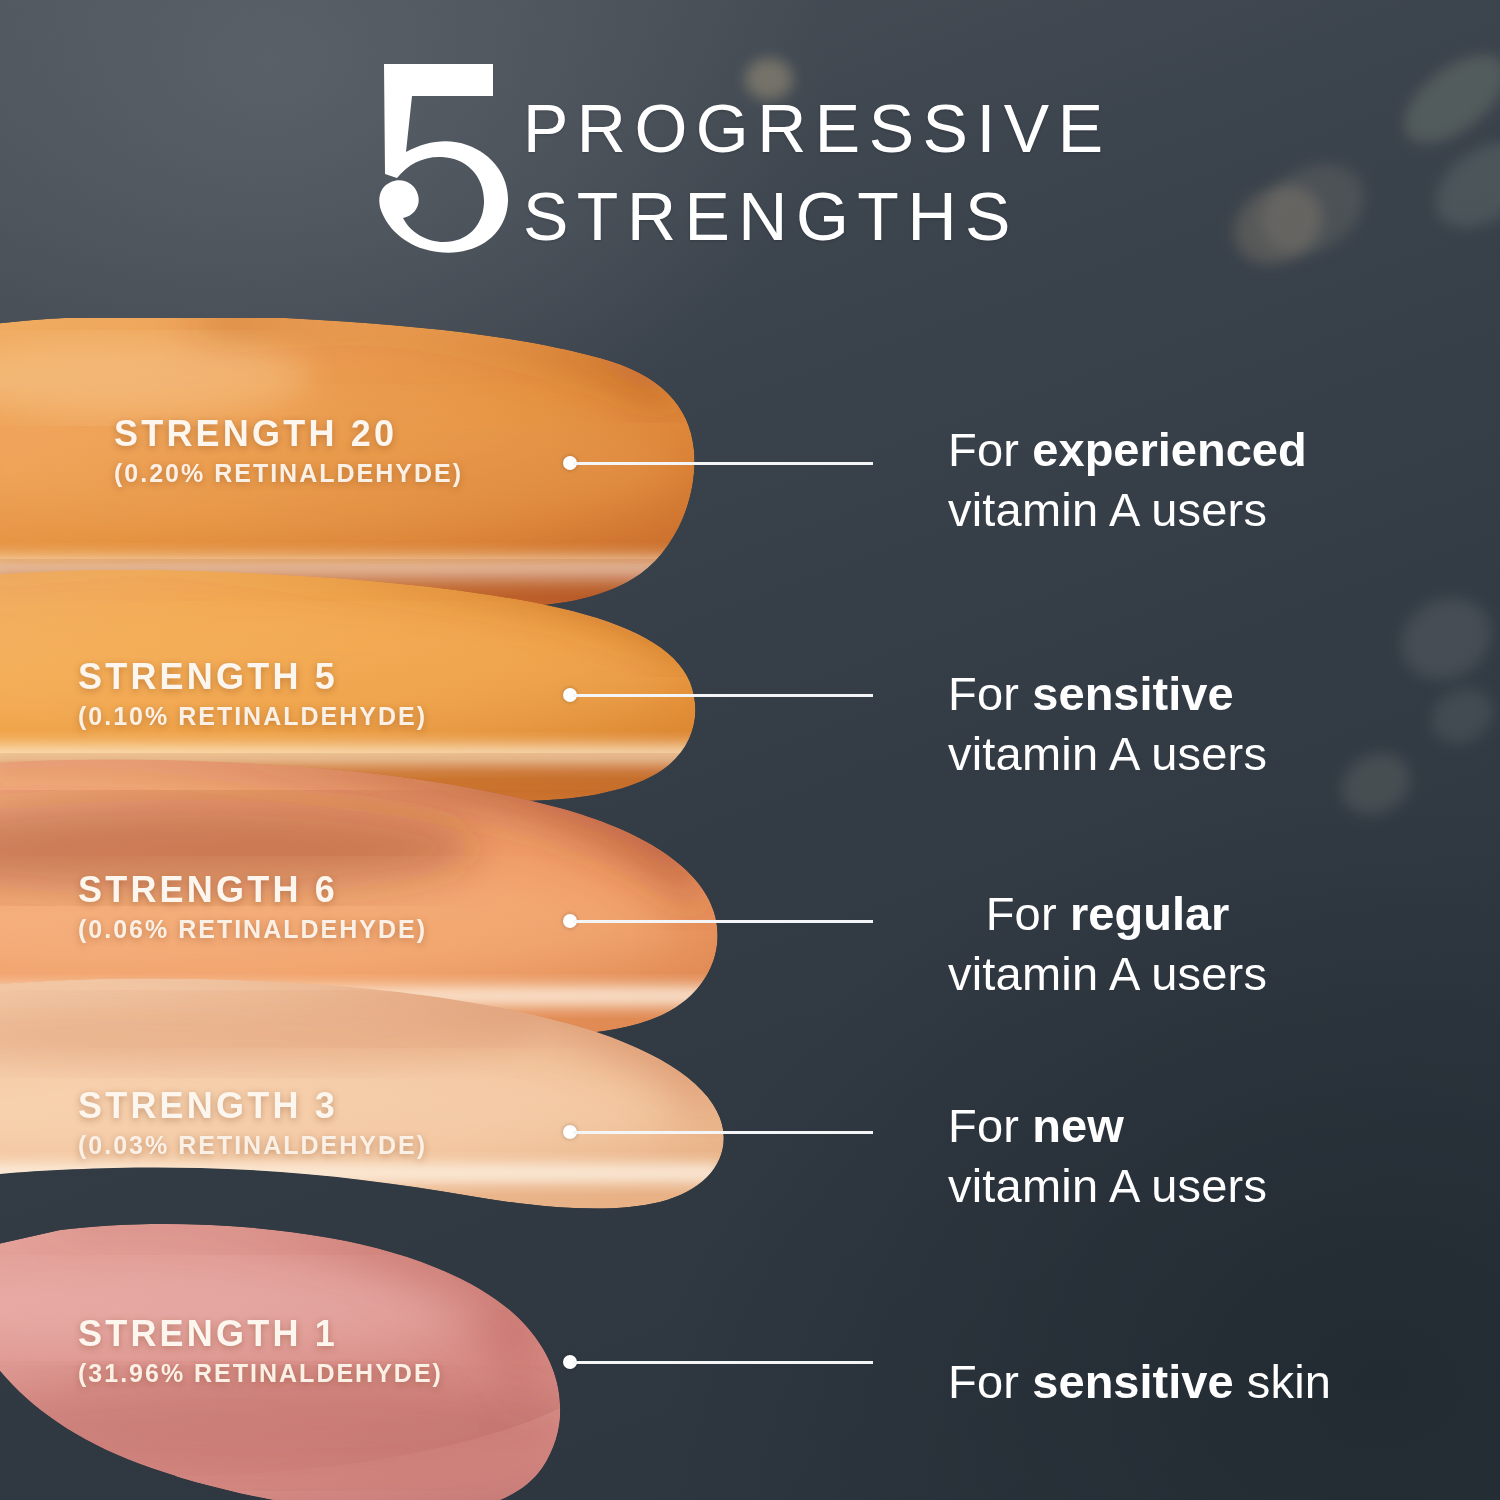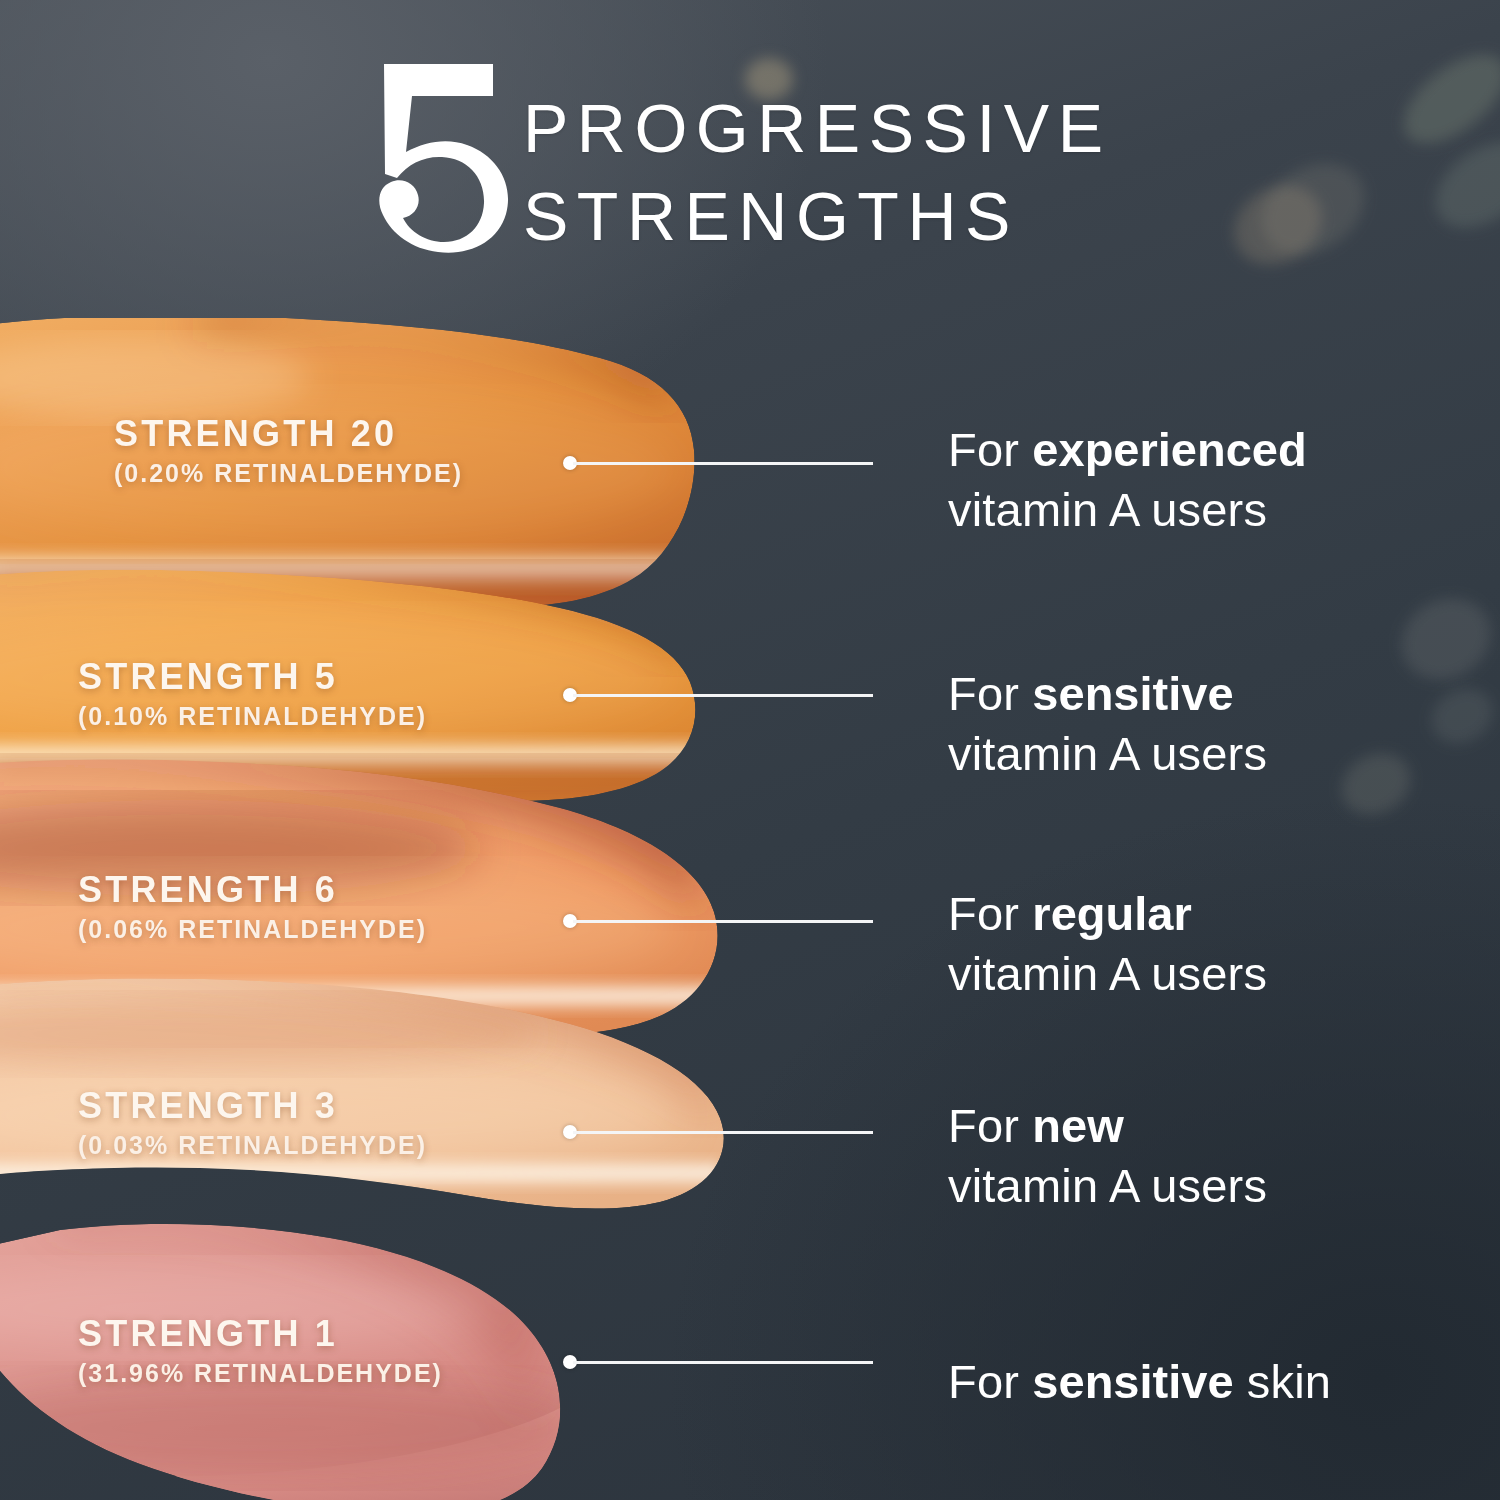--- a/index.html
+++ b/index.html
@@ -341,21 +341,21 @@
   </div>
 
   <div class="swatch-label" style="left:78px; top:868px;">
     <div class="sl-title">STRENGTH 6</div>
     <div class="sl-sub">(0.06% RETINALDEHYDE)</div>
   </div>
   <div class="connector" style="left:563px; top:911px; width:310px;">
     <div class="dot"></div>
     <div class="line" style="width:300px;"></div>
   </div>
-  <div class="desc" style="left:948px; top:864px;">
+  <div class="desc" style="left:948px; top:864px;text-align:center;">
     <div class="d1"><span>For </span><b>regular</b><span></span></div>
     <div class="d2">vitamin A users</div>
   </div>
 
   <div class="swatch-label" style="left:78px; top:1084px;">
     <div class="sl-title">STRENGTH 3</div>
     <div class="sl-sub">(0.03% RETINALDEHYDE)</div>
   </div>
   <div class="connector" style="left:563px; top:1122px; width:310px;">
     <div class="dot"></div>

